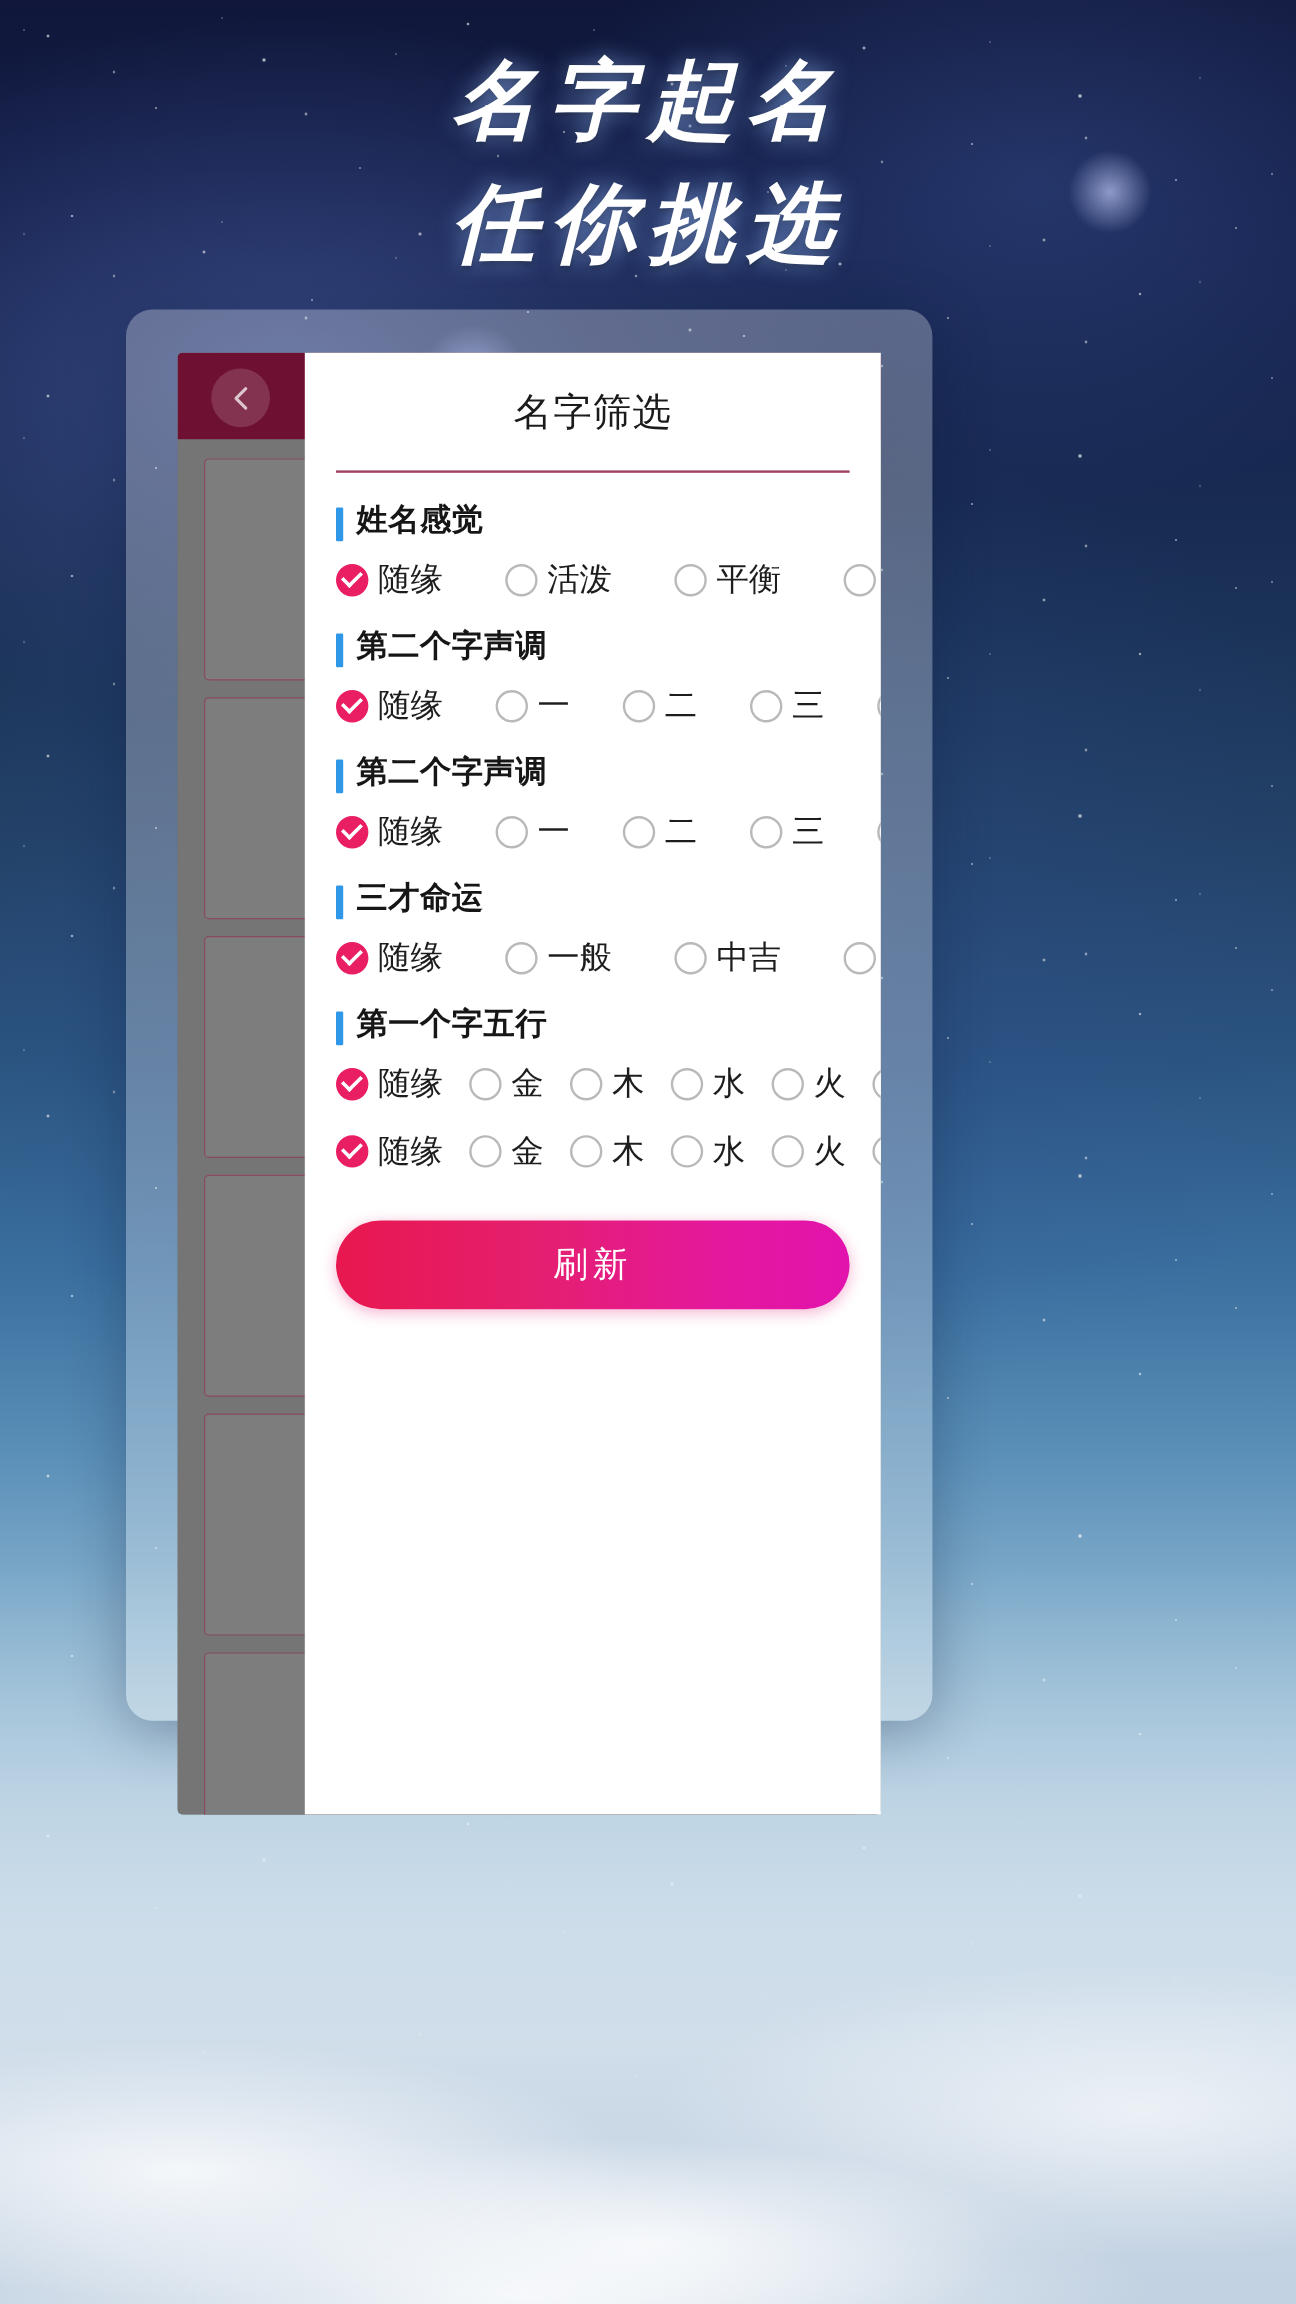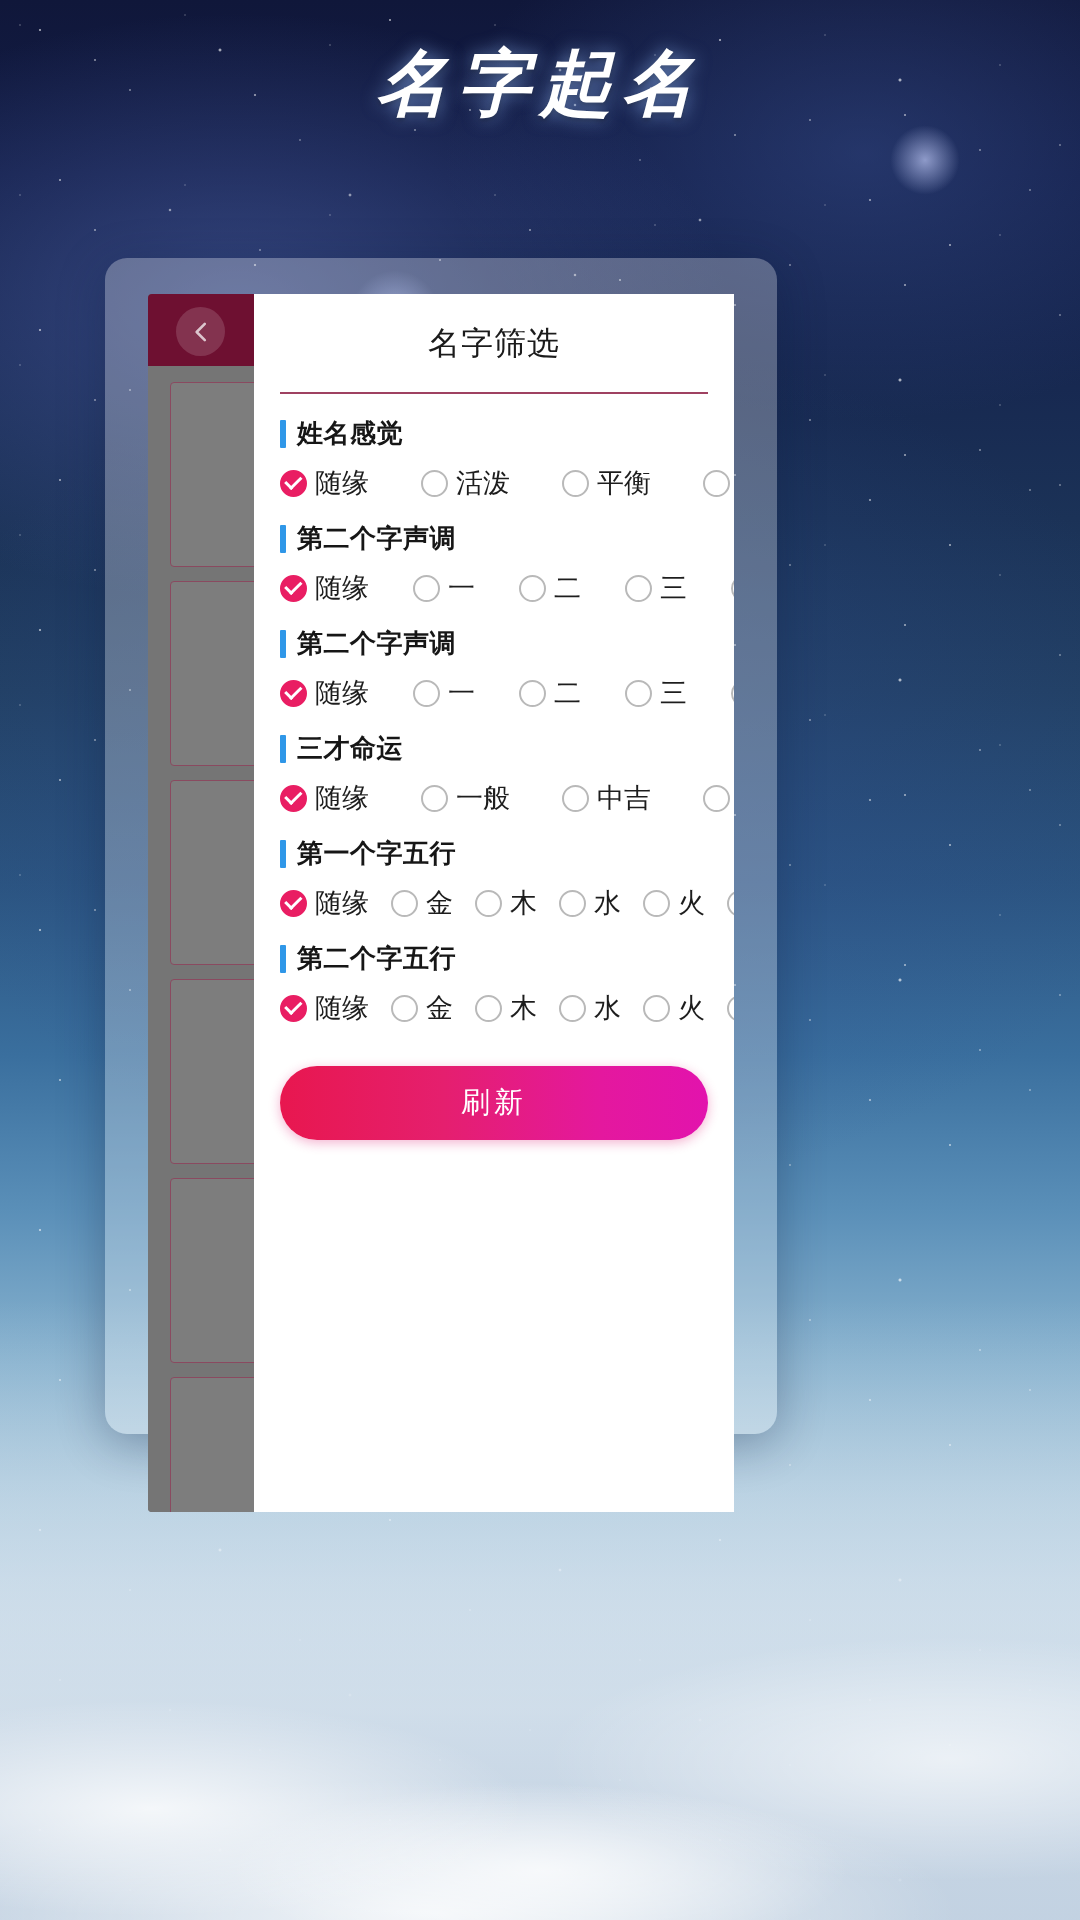--- a/index.html
+++ b/index.html
@@ -151,21 +151,21 @@
     padding:0 26px;
   }
   #sheet-title {
     text-align:center; font-size:32px; color:#1b1b1b;
     padding:28px 0 26px 0; letter-spacing:1px;
   }
   #sheet-divider { height:2px; background:#8e2045; margin:0 0 22px 0; opacity:.85; }
 
   .group { margin-bottom:4px; }
   .group-head {
-    display:flex; align-items:center; gap:11px;
+    display:flex; align-items:flex-end; gap:11px;
     font-size:26px; font-weight:700; color:#161616;
     margin-bottom:14px; letter-spacing:.5px;
   }
   .bar { width:6px; height:28px; background:#2f97e8; border-radius:1px; flex:none; }
 
   .opts { display:flex; align-items:center; margin-bottom:20px; }
   .opt { display:flex; align-items:center; gap:8px; cursor:pointer; }
   .opt .lbl { font-size:27px; color:#1d1d1d; white-space:nowrap; }
 
   .radio { width:27px; height:27px; border-radius:50%; flex:none;
@@ -200,20 +200,21 @@
   <div class="sky"></div>
   <div class="stars"></div>
   <div class="stars2"></div>
   <div class="glow-a"></div>
   <div class="glow-b"></div>
   <div class="clouds"></div>
 </div>
 
 <div id="hero">
   <div class="line l1">名字起名</div>
+  <div class="line l2">任你挑选</div>
 </div>
 
 <div id="phone">
 
   <div id="app-screen">
     <div id="app-header">
       <div id="back-btn">
         <svg width="26" height="26" viewBox="0 0 24 24">
           <path d="M15.5 4.5 L8 12 L15.5 19.5" fill="none" stroke="rgba(255,255,255,.72)" stroke-width="2.4" stroke-linecap="round" stroke-linejoin="round"></path>
         </svg>
@@ -393,24 +394,20 @@
             <label class="opt">
               <span class="radio"></span>
               <span class="lbl">火</span>
             </label>
             <label class="opt">
               <span class="radio"></span>
             </label>
           </div>
         </div>
         <div class="group">
-          <div class="group-head">
-            <span class="bar"></span>
-            <span>第二个字五行</span>
-          </div>
           <div class="opts g6">
             <label class="opt">
               <span class="radio on"></span>
               <span class="lbl">随缘</span>
             </label>
             <label class="opt">
               <span class="radio"></span>
               <span class="lbl">金</span>
             </label>
             <label class="opt">

